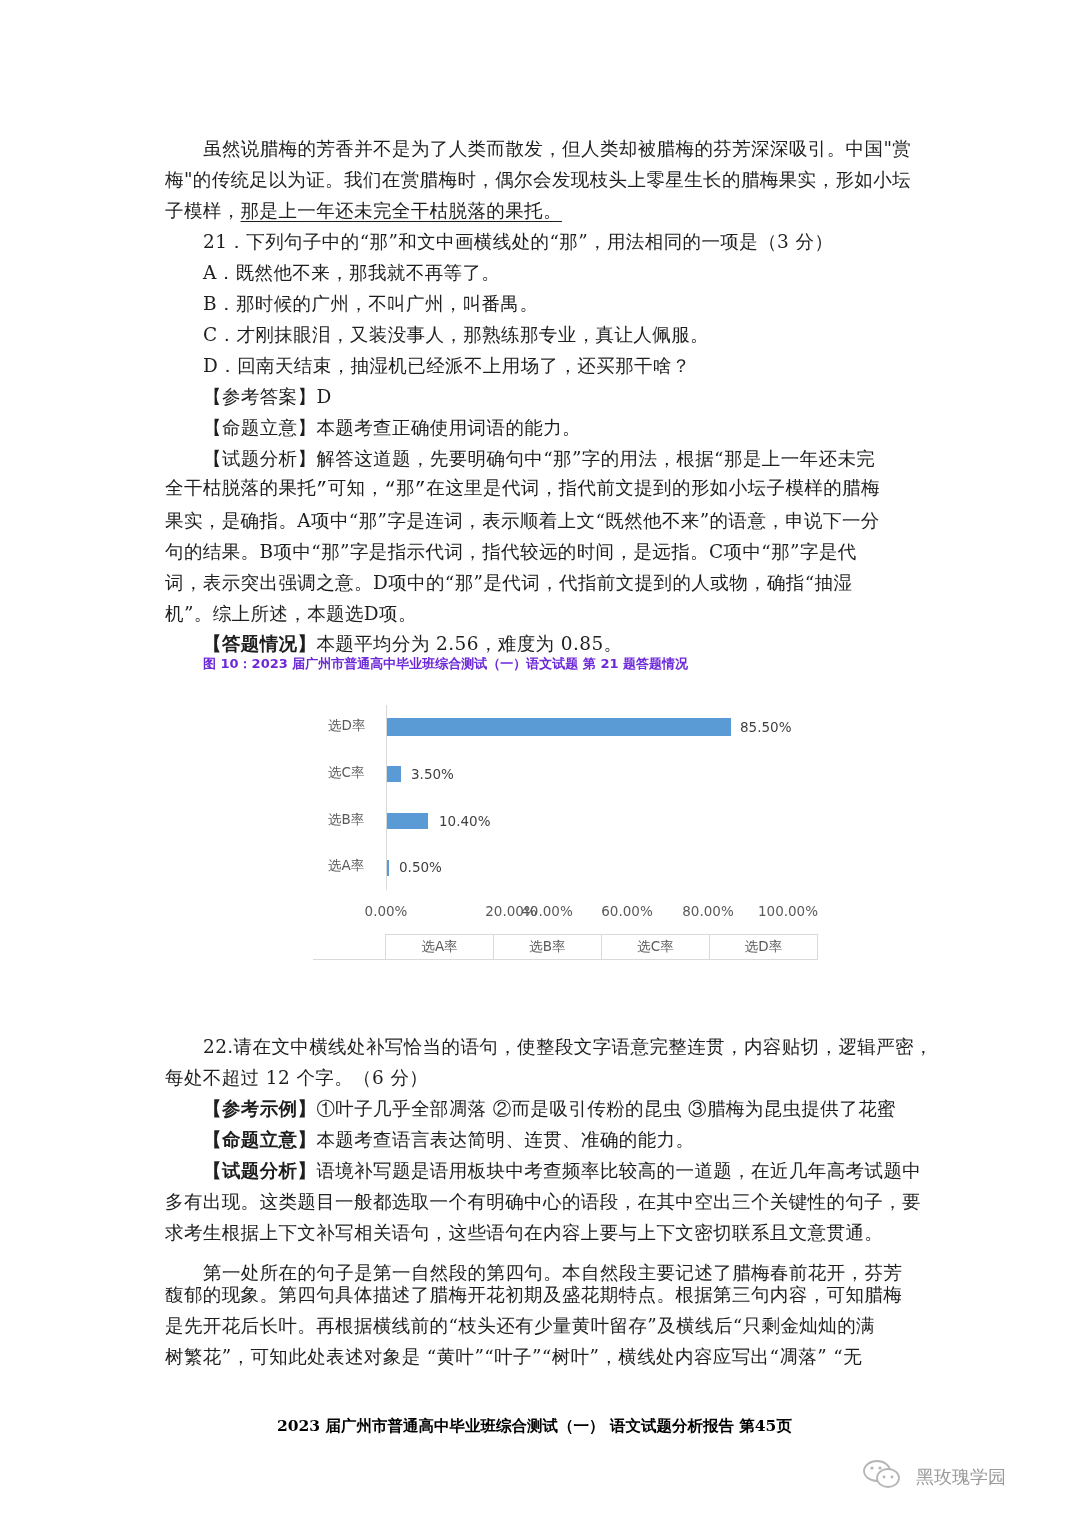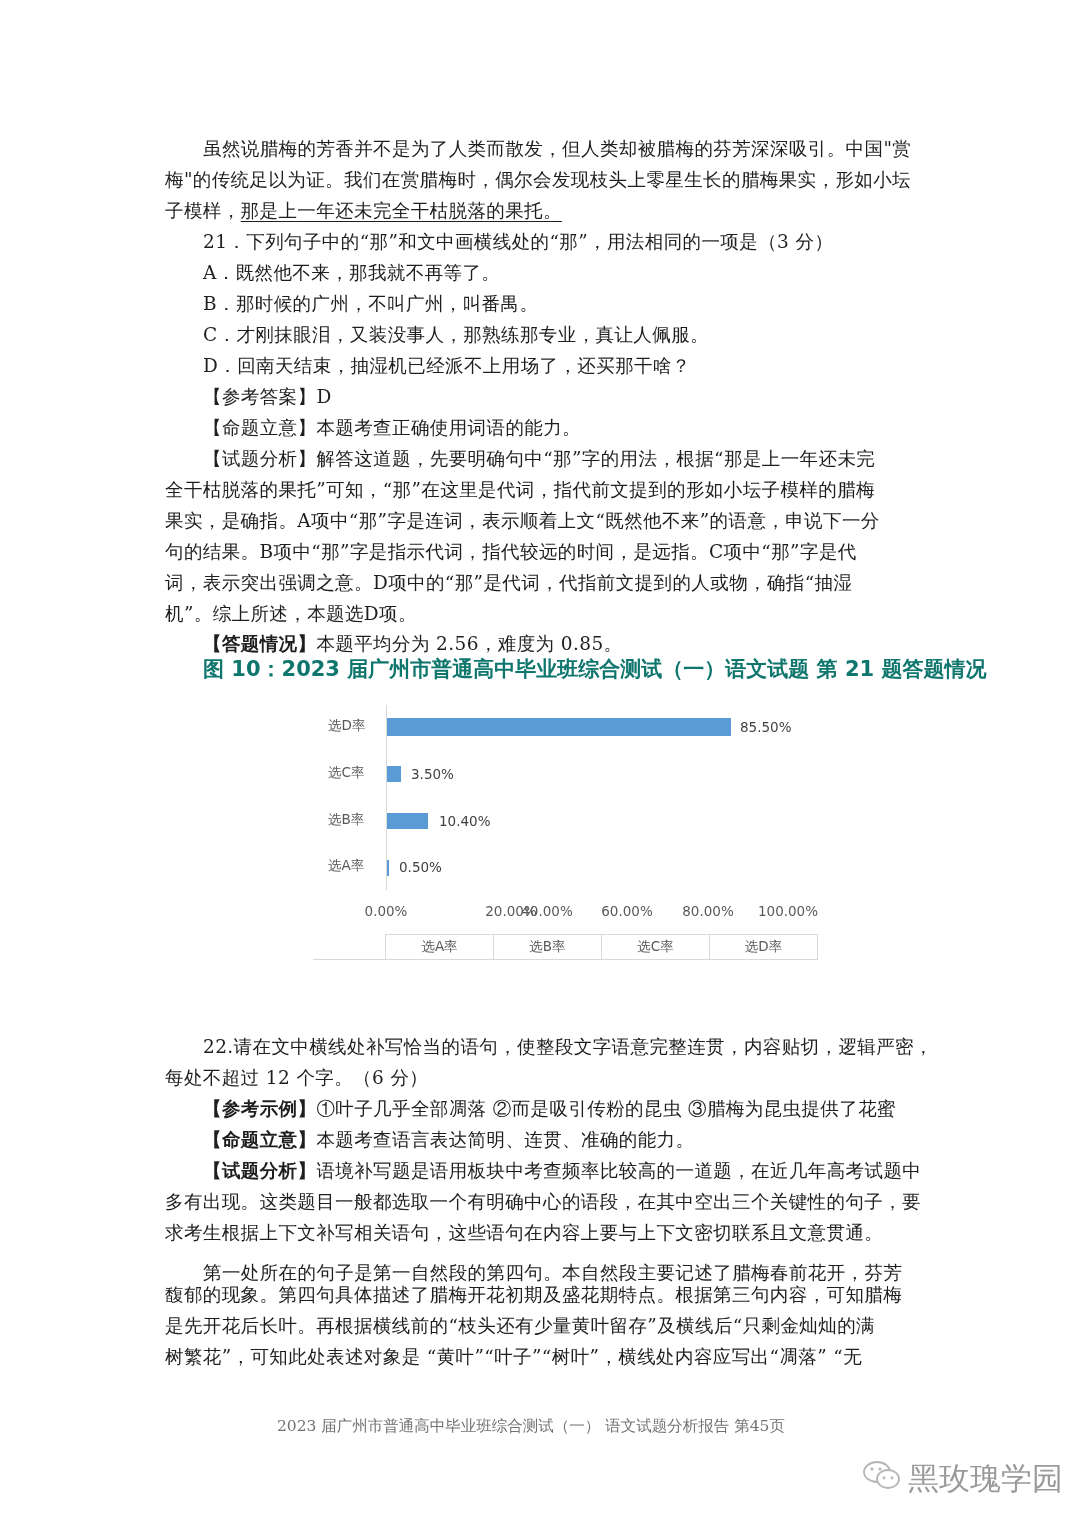--- a/index.html
+++ b/index.html
@@ -3,34 +3,34 @@
 <meta charset="utf-8">
 <style>
   html, body { margin:0; padding:0; background:#ffffff; }
   body { width:1080px; height:1527px; position:relative; overflow:hidden;
          font-family:"DejaVu Serif","Liberation Serif",serif; color:#1e1e1e; }
   .line { position:absolute; left:165px; font-size:18.5px; line-height:31px; white-space:nowrap; letter-spacing:0.4px; }
   .indent { left:203px; }
   .kai { font-family:"DejaVu Serif","Liberation Serif",serif; }
   .bold { font-weight:bold; }
   .ul { text-decoration:underline; text-underline-offset:4px; }
-  .fig-title { position:absolute; left:203px; top:655px; font-family:"DejaVu Sans","Liberation Sans",sans-serif; font-weight:bold; font-size:21px; color:#0f766e; white-space:nowrap; }
+  .fig-title { position:absolute; left:203px; top:655px; font-family:"DejaVu Sans","Liberation Sans",sans-serif; font-weight:bold; font-size:13px; color:#6d28d9; white-space:nowrap; }
   
   .chart { position:absolute; left:310px; top:700px; width:520px; height:300px; font-family:"DejaVu Sans","Liberation Sans",sans-serif; color:#595959; }
   .axis-line { position:absolute; left:76px; top:5px; width:1px; height:185px; background:#d9d9d9; }
   .cat-label { position:absolute; left:18px; width:55px; font-size:13.5px; text-align:left; }
   .bar { position:absolute; left:77px; background:#5b9bd5; }
   .val-label { position:absolute; font-size:13.5px; color:#404040; }
   .tick { position:absolute; top:203px; font-size:13.5px; transform:translateX(-50%); white-space:nowrap; }
   .dtable { position:absolute; left:3px; top:234px; border-collapse:collapse; font-size:13.5px; }
   .dtable td { border:1px solid #d9d9d9; height:24px; text-align:center; color:#595959; padding:0; }
   .dtable td.blank { border-left:none; border-top:none; }
   .legend-key { display:inline-block; width:9px; height:9px; background:#5b9bd5; margin-right:4px; vertical-align:middle; }
-  .footer { position:absolute; left:277px; top:1416px; font-size:15.5px; color:#737373; white-space:nowrap; }
-  .watermark { position:absolute; left:862px; top:1458px; display:flex; align-items:center; gap:6px; font-family:"DejaVu Sans","Liberation Sans",sans-serif; font-size:31px; color:#9a9a9a; }
+  .footer { position:absolute; left:277px; top:1416px; font-size:15.5px; color:#000000; white-space:nowrap;font-weight:bold; }
+  .watermark { position:absolute; left:862px; top:1458px; display:flex; align-items:center; gap:14px; font-family:"DejaVu Sans","Liberation Sans",sans-serif; font-size:18px; color:#9a9a9a; }
 </style>
 </head>
 <body>
 
 <div class="line indent kai" style="top:133px;">虽然说腊梅的芳香并不是为了人类而散发，但人类却被腊梅的芬芳深深吸引。中国"赏</div>
 <div class="line kai" style="top:164px;">梅"的传统足以为证。我们在赏腊梅时，偶尔会发现枝头上零星生长的腊梅果实，形如小坛</div>
 <div class="line kai" style="top:195px;">
   <span>子模样，</span><span class="ul">那是上一年还未完全干枯脱落的果托。</span>
 </div>
 
@@ -41,21 +41,21 @@
 <div class="line indent" style="top:350px;">D．回南天结束，抽湿机已经派不上用场了，还买那干啥？</div>
 <div class="line indent" style="top:381px;">
   <span>【参考答案】</span><span>D</span>
 </div>
 <div class="line indent" style="top:412px;text-align:right;">
   <span>【命题立意】</span><span>本题考查正确使用词语的能力。</span>
 </div>
 <div class="line indent" style="top:443px;">
   <span>【试题分析】</span><span>解答这道题，先要明确句中“那”字的用法，根据“那是上一年还未完</span>
 </div>
-<div class="line" style="top:474px;">全干枯脱落的果托”可知，“那”在这里是代词，指代前文提到的形如小坛子模样的腊梅</div>
+<div class="line" style="top:474px;font-family:Liberation Mono, monospace;">全干枯脱落的果托”可知，“那”在这里是代词，指代前文提到的形如小坛子模样的腊梅</div>
 <div class="line" style="top:505px;">果实，是确指。A项中“那”字是连词，表示顺着上文“既然他不来”的语意，申说下一分</div>
 <div class="line" style="top:536px;">句的结果。B项中“那”字是指示代词，指代较远的时间，是远指。C项中“那”字是代</div>
 <div class="line" style="top:567px;">词，表示突出强调之意。D项中的“那”是代词，代指前文提到的人或物，确指“抽湿</div>
 <div class="line" style="top:598px;">机”。综上所述，本题选D项。</div>
 <div class="line indent" style="top:628px;">
   <span class="bold">【答题情况】</span><span>本题平均分为 2.56，难度为 0.85。</span>
 </div>
 
 <div class="fig-title">图 10：2023 届广州市普通高中毕业班综合测试（一）语文试题  第 21 题答题情况</div>
 

